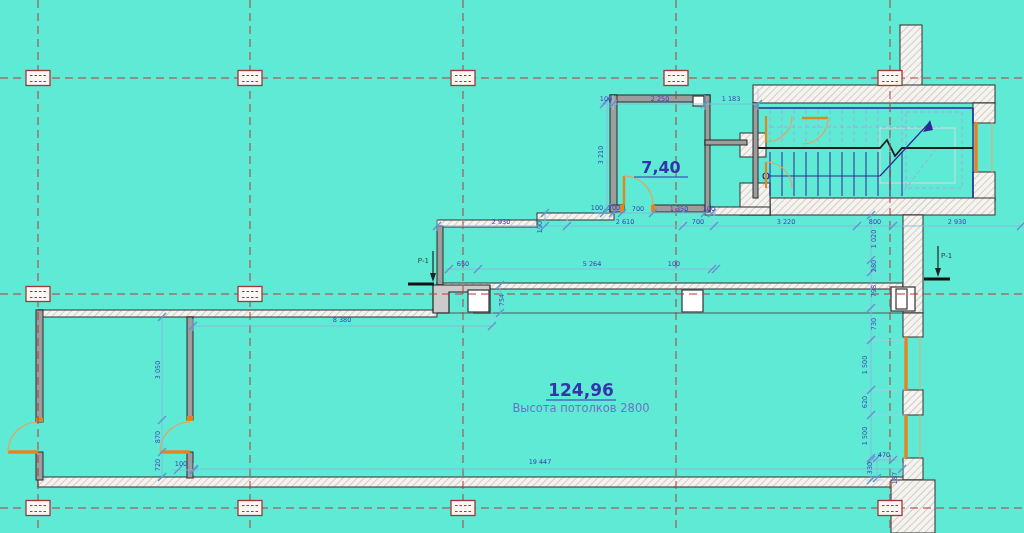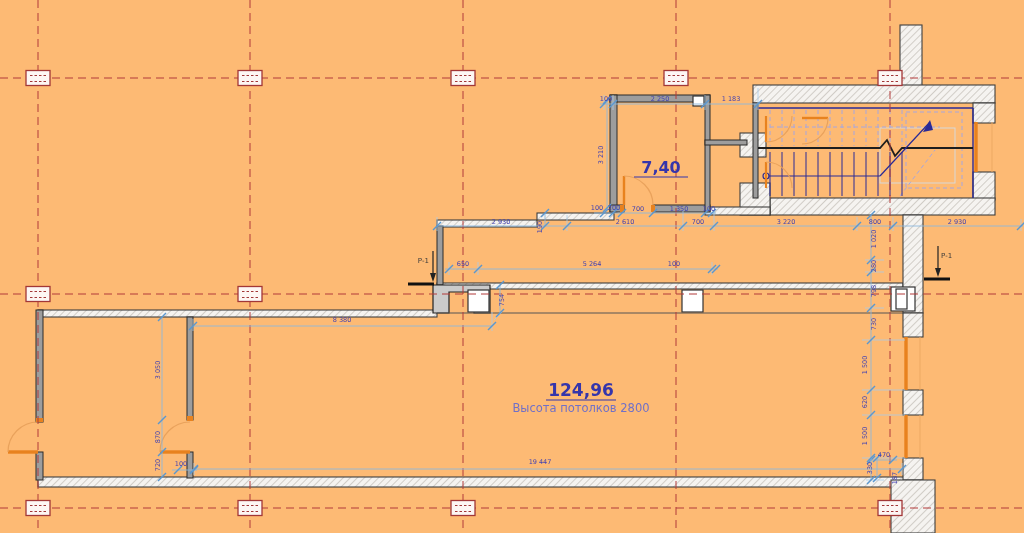--- a/index.html
+++ b/index.html
@@ -1,16 +1,16 @@
 <!DOCTYPE html>
 <html><head>
 <meta charset="utf-8">
 <style>
   html,body{margin:0;padding:0;background:#ffffff;}
-  .page{width:1024px;height:533px;position:relative;background:#fdba74;overflow:hidden;}
+  .page{width:1024px;height:533px;position:relative;background:#5eead4;overflow:hidden;}
   svg{display:block;}
   .gridline{stroke:#b23b3b;stroke-width:1;stroke-dasharray:8 5;fill:none;}
   .marker{fill:#fdf6f4;stroke:#a23737;stroke-width:1.3;}
   .markerline{stroke:#a23737;stroke-width:1;stroke-dasharray:2.5 2;}
   .dimline{stroke:#8cb8dd;stroke-width:0.9;fill:none;}
   .dimext{stroke:#a9cce8;stroke-width:0.8;}
   .dimtick{stroke:#5b97cf;stroke-width:1.4;}
   .dim-label{font:6.5px "DejaVu Sans",sans-serif;fill:#4040b2;}
   .hwall{fill:url(#hatch);stroke:#3f3f3f;stroke-width:1.1;}
   .gwall{fill:#9d9d9d;stroke:#2b2b2b;stroke-width:1;}

